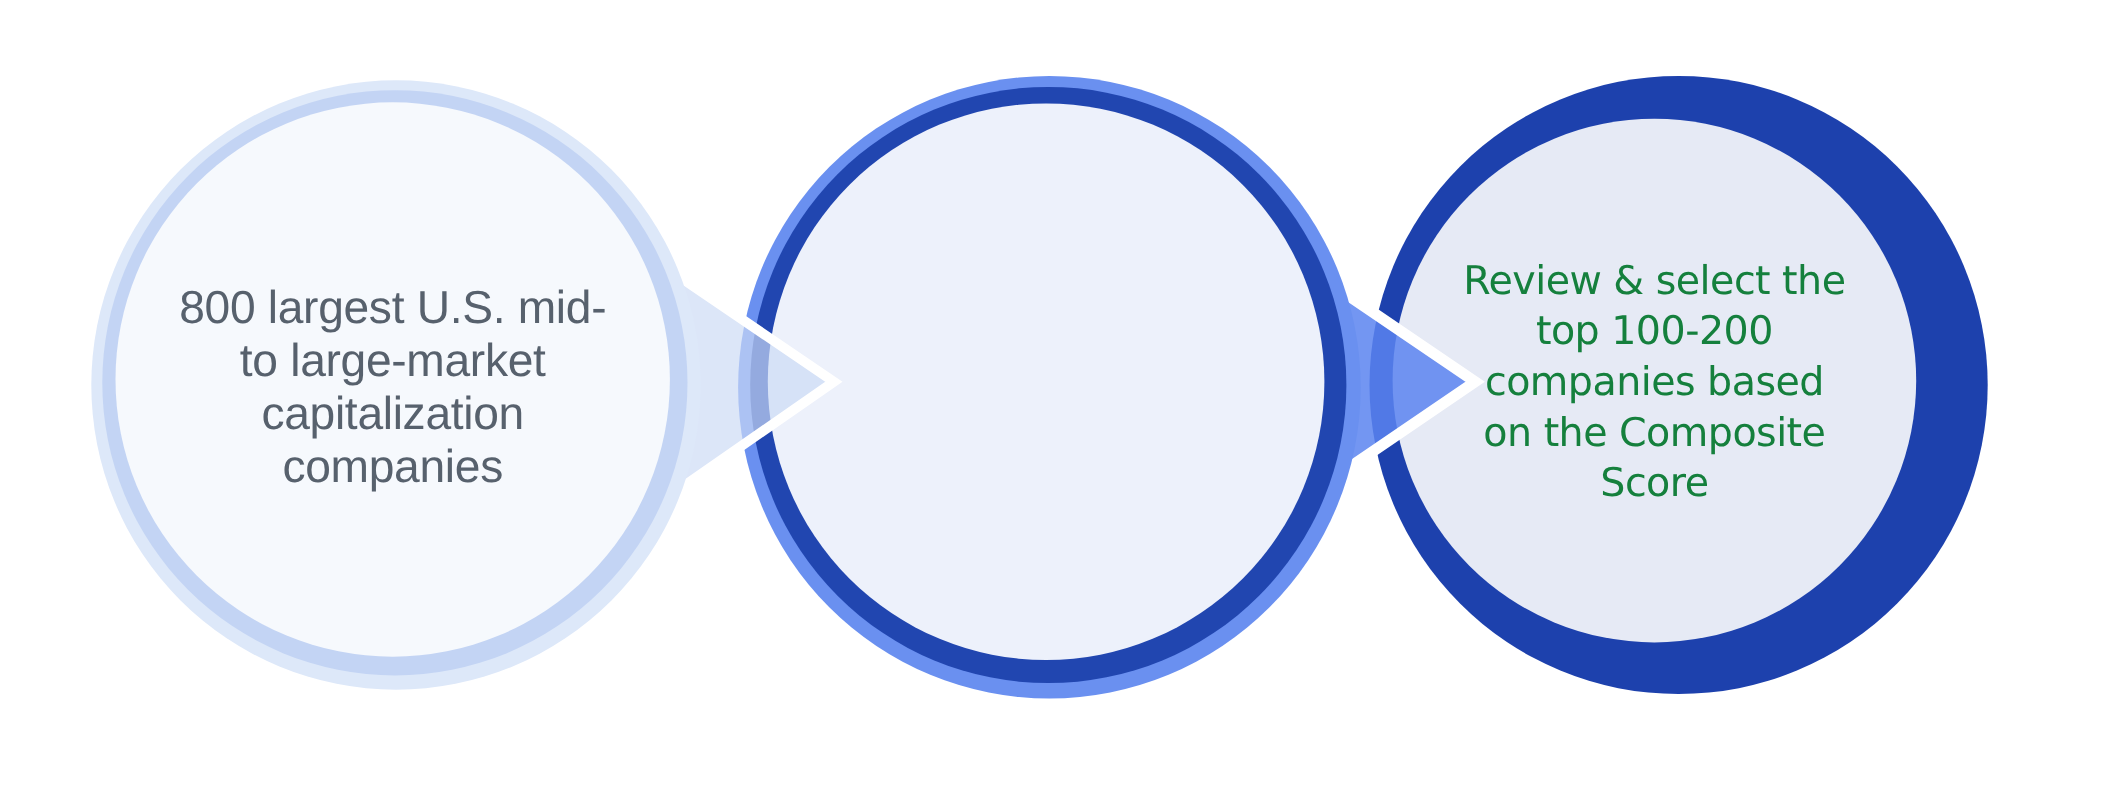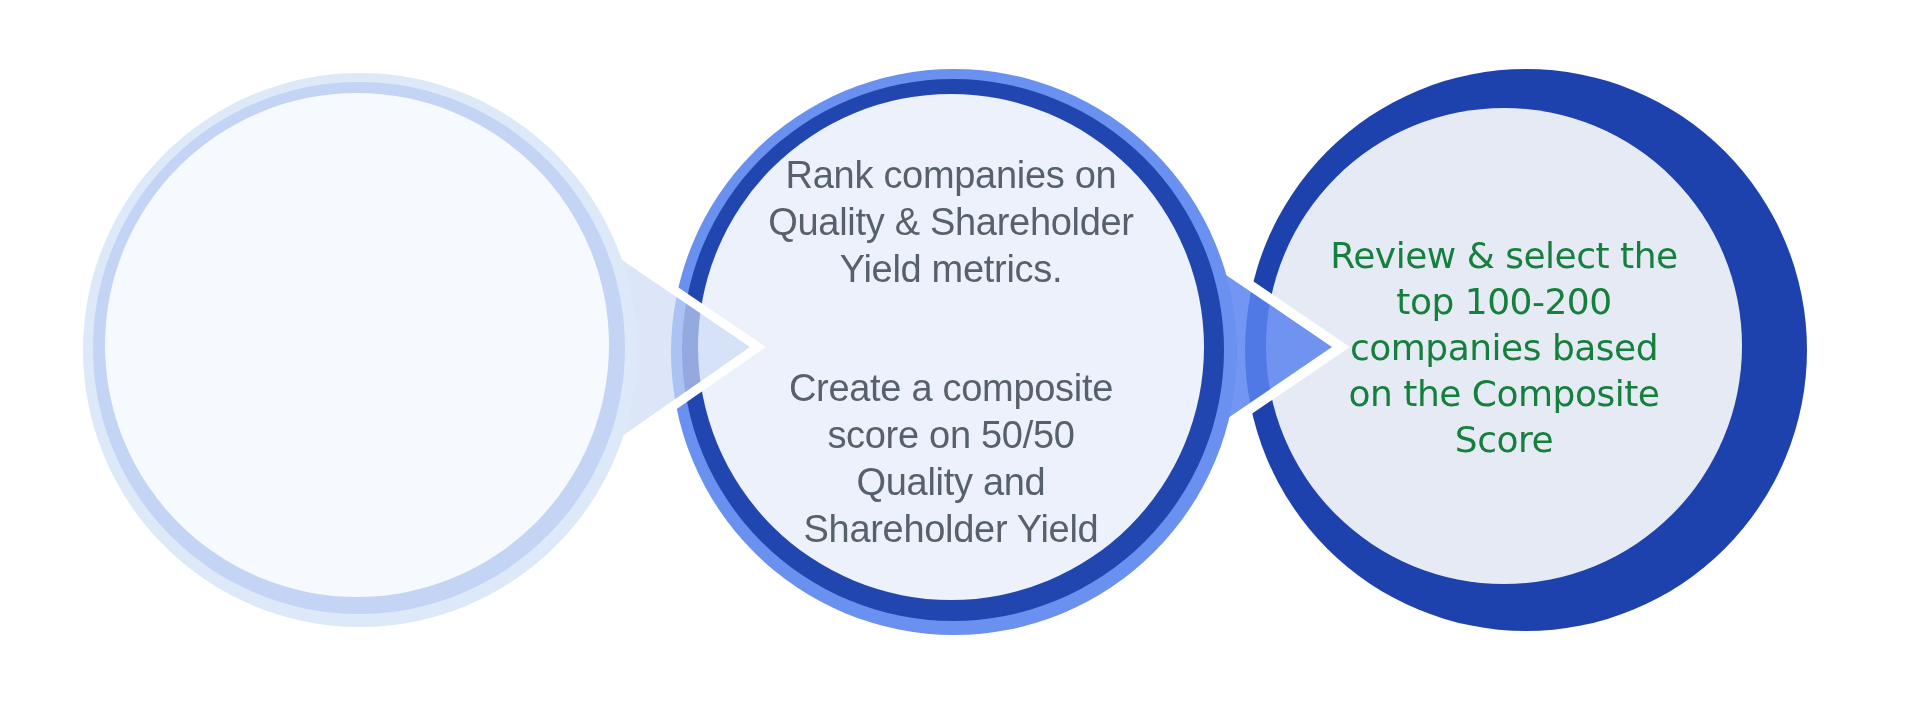--- a/index.html
+++ b/index.html
@@ -88,30 +88,25 @@
 
     <polygon points="380,90 758,347 380,610" fill-opacity="0.68" stroke-width="9" stroke-linejoin="miter" stroke="#ffffff" fill="#ccdaf4"></polygon>
 
     <g>
       <circle cx="360" cy="350" r="277" fill="#dde8f9"></circle>
       <circle cx="359" cy="348" r="266" fill="#c3d4f4"></circle>
       <circle cx="357" cy="345" r="252" fill="#f6f9fd"></circle>
     </g>
   </svg>
 
+  <div class="step-label label-1">800 largest U.S. mid-
+to large-market
+capitalization
+companies</div>
 
-  <div class="step-label label-2">
-    <div class="para">Rank companies on
-Quality &amp; Shareholder
-Yield metrics.</div>
-    <div class="para">Create a composite
-score on 50/50
-Quality and
-Shareholder Yield</div>
-  </div>
 
   <div class="step-label label-3">Review &amp; select the
 top 100-200
 companies based
 on the Composite
 Score</div>
 
 </div>
 
 </body></html>

